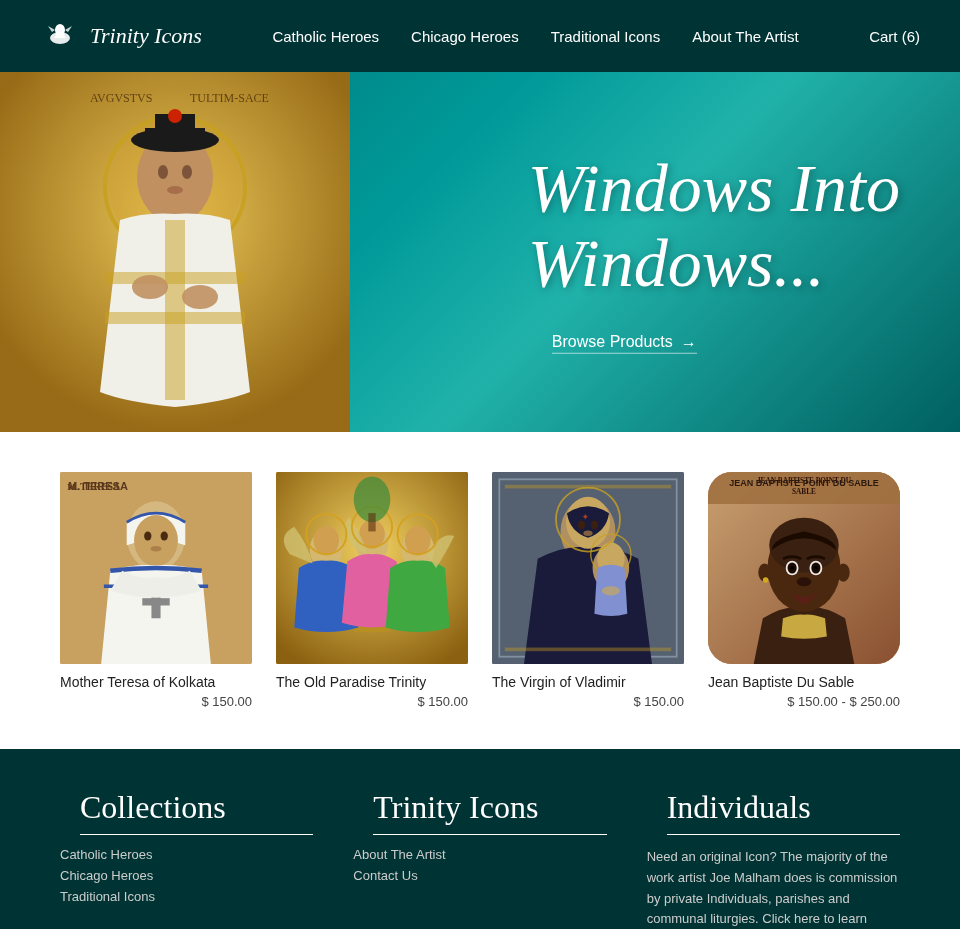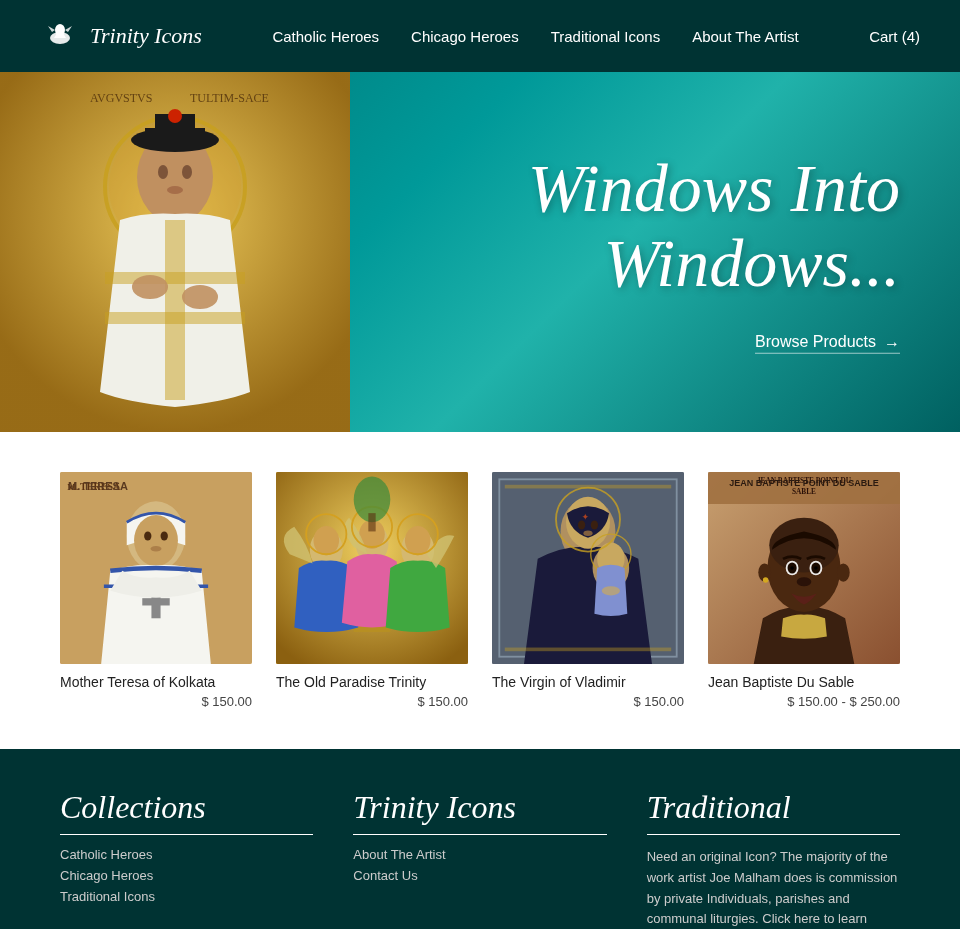--- a/index.html
+++ b/index.html
@@ -64,21 +64,21 @@
       top: 0;
       width: 350px;
       height: 100%;
       overflow: hidden;
     }
     .hero-text-area {
       position: absolute;
       right: 60px;
       top: 50%;
       transform: translateY(-50%);
-      text-align: right;
+      text-align: left;
     }
     .hero-title {
       font-family: 'Palatino Linotype', Palatino, serif;
       font-size: 68px;
       color: #fff;
       font-style: italic;
       line-height: 1.1;
       text-shadow: 2px 2px 8px rgba(0,0,0,0.3);
     }
     .browse-btn {
@@ -88,20 +88,21 @@
       margin-top: 32px;
       color: #fff;
       font-size: 16px;
       font-family: Arial, sans-serif;
       background: none;
       border: none;
       cursor: pointer;
       text-decoration: none;
       border-bottom: 1px solid rgba(255,255,255,0.6);
       padding-bottom: 2px;
+      margin-left: 24px;
     }
 
     
     .products-section {
       background: #fff;
       padding: 40px 60px;
     }
     .products-grid {
       display: grid;
       grid-template-columns: repeat(4, 1fr);
@@ -122,20 +123,21 @@
       background: linear-gradient(135deg, #c8a060 20%, #d4895a 50%, #e8c48a 80%);
     }
     .img-trinity {
       background: linear-gradient(135deg, #d4a830 10%, #e8c050 30%, #c87820 60%, #a06010 90%);
     }
     .img-virgin {
       background: linear-gradient(180deg, #8090a0 0%, #606878 40%, #404858 70%, #303848 100%);
     }
     .img-jean-baptiste {
       background: linear-gradient(135deg, #c09070 20%, #a87050 40%, #d4a880 60%, #b88060 80%);
+      border-radius: 24px;
     }
     .product-name {
       font-size: 14px;
       color: #222;
       font-family: Liberation Sans, sans-serif;
       margin-bottom: 4px;
     }
     .product-price {
       font-size: 13px;
       color: #444;
@@ -184,25 +186,25 @@
     }
     .footer-grid {
       display: grid;
       grid-template-columns: 1fr 1fr 1fr;
       gap: 40px;
       margin-bottom: 30px;
     }
     .footer-section-title {
       font-family: 'Palatino Linotype', Palatino, serif;
       font-size: 32px;
-      font-style: italic;
       color: #fff;
       margin-bottom: 12px;
       border-bottom: 1px solid #fff;
       padding-bottom: 8px;
+      margin-left: 20px;
     }
     .footer-link {
       display: block;
       color: #ccc;
       font-size: 13px;
       font-family: Arial, sans-serif;
       text-decoration: none;
       margin-bottom: 6px;
       cursor: pointer;
     }
@@ -234,21 +236,21 @@
       <polygon points="15,14 8,10 12,16" fill="white" opacity="0.8"></polygon>
     </svg>
     <span class="logo-text">Trinity Icons</span>
   </a>
   <nav>
     <a href="#">Catholic Heroes</a>
     <a href="#">Chicago Heroes</a>
     <a href="#">Traditional Icons</a>
     <a href="#">About The Artist</a>
   </nav>
-  <div class="cart-area">Cart (4)</div>
+  <div class="cart-area">Cart (6)</div>
 </header>
 
 <section class="hero">
 
   <div class="hero-image">
     <svg class="hero-figure" viewBox="0 0 350 360" preserveAspectRatio="xMidYMid slice">
 
       <rect width="350" height="360" fill="#c89830"></rect>
       <rect width="350" height="360" fill="url(#goldGrad)" opacity="0.8"></rect>
       <defs>
@@ -492,19 +494,19 @@
       <a class="footer-link">Traditional Icons</a>
     </div>
 
     <div>
       <div class="footer-section-title">Trinity Icons</div>
       <a class="footer-link">About The Artist</a>
       <a class="footer-link">Contact Us</a>
     </div>
 
     <div>
-      <div class="footer-section-title">Traditional</div>
+      <div class="footer-section-title">Individuals</div>
       <p class="footer-desc">Need an original Icon? The majority of the work artist Joe Malham does is commission by private Individuals, parishes and communal liturgies. Click here to learn more.</p>
     </div>
 
   </div>
 
 </footer>
 
 </body></html>

